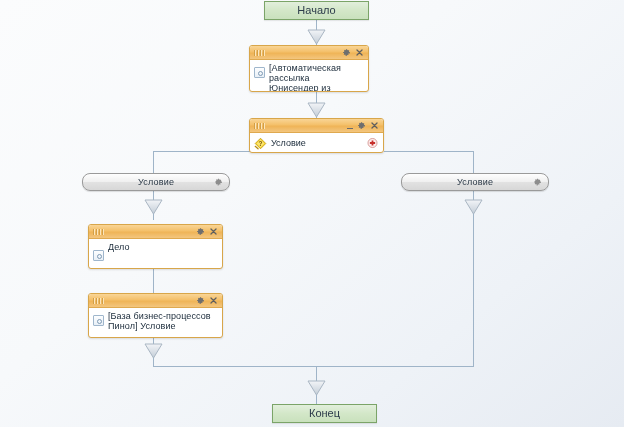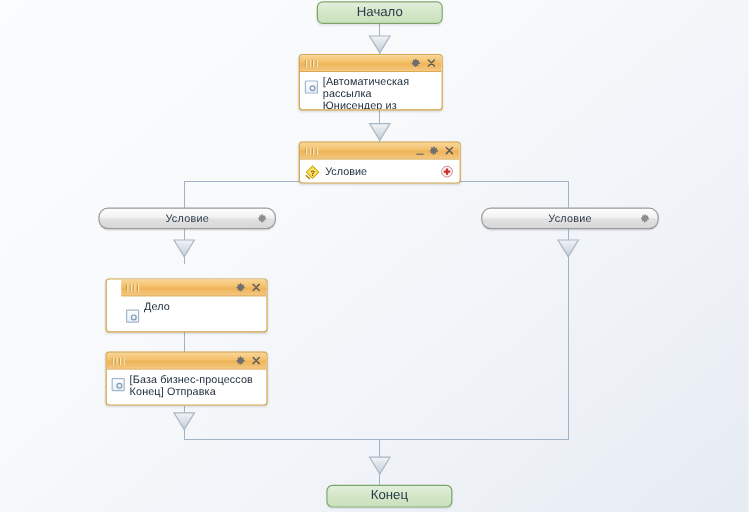--- a/index.html
+++ b/index.html
@@ -25,21 +25,21 @@
     width: 624px; height: 427px;
     pointer-events: none;
   }
 
   
   .terminal {
     position: absolute;
     box-sizing: border-box;
     background: linear-gradient(to bottom, #e2efdc 0%, #d3e7c8 50%, #c9e1bd 100%);
     border: 1px solid #7ba468;
-    border-radius: 5px;
+    border-radius: 0;
     color: #2c3b4a;
     font-size: 11px;
     line-height: 1;
     display: flex;
     align-items: center;
     justify-content: center;
     box-shadow: 0 1px 1px rgba(0,0,0,0.08);
   }
 
   
@@ -293,21 +293,21 @@
   </div>
 
   <div class="branch" style="left:401px; top:173px; width:148px; height:18px;">
     <span class="branch-label">Условие</span>
     <svg class="branch-gear" viewBox="0 0 16 16">
       <path fill="#8d8d8d" d="M8 5.4A2.6 2.6 0 1 0 8 10.6 2.6 2.6 0 0 0 8 5.4zm0 4a1.4 1.4 0 1 1 0-2.8 1.4 1.4 0 0 1 0 2.8z"></path>
       <path fill="#8d8d8d" d="M14 7h-1.3a4.8 4.8 0 0 0-.5-1.2l.9-.9-1.4-1.4-.9.9A4.8 4.8 0 0 0 9 3.3V2H7v1.3a4.8 4.8 0 0 0-1.2.5l-.9-.9-1.4 1.4.9.9A4.8 4.8 0 0 0 3.3 7H2v2h1.3a4.8 4.8 0 0 0 .5 1.2l-.9.9 1.4 1.4.9-.9a4.8 4.8 0 0 0 1.2.5V14h2v-1.3a4.8 4.8 0 0 0 1.2-.5l.9.9 1.4-1.4-.9-.9a4.8 4.8 0 0 0 .5-1.2H14V7z"></path>
     </svg>
   </div>
 
-  <div class="node" style="left:88px; top:232px; width:135px; height:45px;padding-left:12px;">
+  <div class="node" style="left:88px; top:224px; width:135px; height:45px;">
     <div class="node-title">
       <span class="grip">
           <i></i>
           <i></i>
           <i></i>
           <i></i>
         </span>
       <span class="title-btns">
         <svg class="tbtn" width="9" height="9" viewBox="0 0 16 16">
           <path fill="#6e6e6e" d="M8 5.2A2.8 2.8 0 1 0 8 10.8 2.8 2.8 0 0 0 8 5.2zm0 4.3a1.5 1.5 0 1 1 0-3 1.5 1.5 0 0 1 0 3z"></path>
@@ -338,21 +338,21 @@
           <path fill="#6e6e6e" d="M14 7h-1.3a4.8 4.8 0 0 0-.5-1.2l.9-.9-1.4-1.4-.9.9A4.8 4.8 0 0 0 9 3.3V2H7v1.3a4.8 4.8 0 0 0-1.2.5l-.9-.9-1.4 1.4.9.9A4.8 4.8 0 0 0 3.3 7H2v2h1.3a4.8 4.8 0 0 0 .5 1.2l-.9.9 1.4 1.4.9-.9a4.8 4.8 0 0 0 1.2.5V14h2v-1.3a4.8 4.8 0 0 0 1.2-.5l.9.9 1.4-1.4-.9-.9a4.8 4.8 0 0 0 .5-1.2H14V7z"></path>
         </svg>
         <svg class="tbtn" width="9" height="9" viewBox="0 0 16 16">
           <path stroke="#5f5f5f" stroke-width="2.2" stroke-linecap="round" d="M3.5 3.5 L12.5 12.5 M12.5 3.5 L3.5 12.5"></path>
         </svg>
       </span>
     </div>
     <div class="node-body">
       <span class="node-icon"></span>
       <span class="node-label">[База бизнес-процессов
-Конец] Отправка</span>
+Пинол] Условие</span>
     </div>
   </div>
 
   <div class="terminal" style="left:272px; top:404px; width:105px; height:19px;">
     <span>Конец</span>
   </div>
 
 </div>
 
 </body></html>

